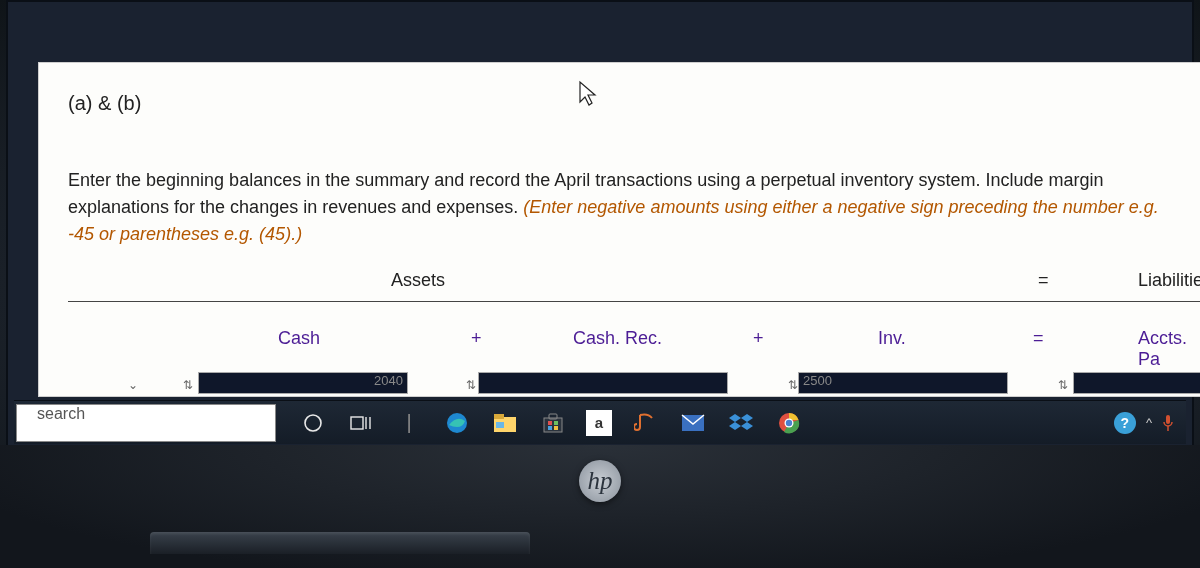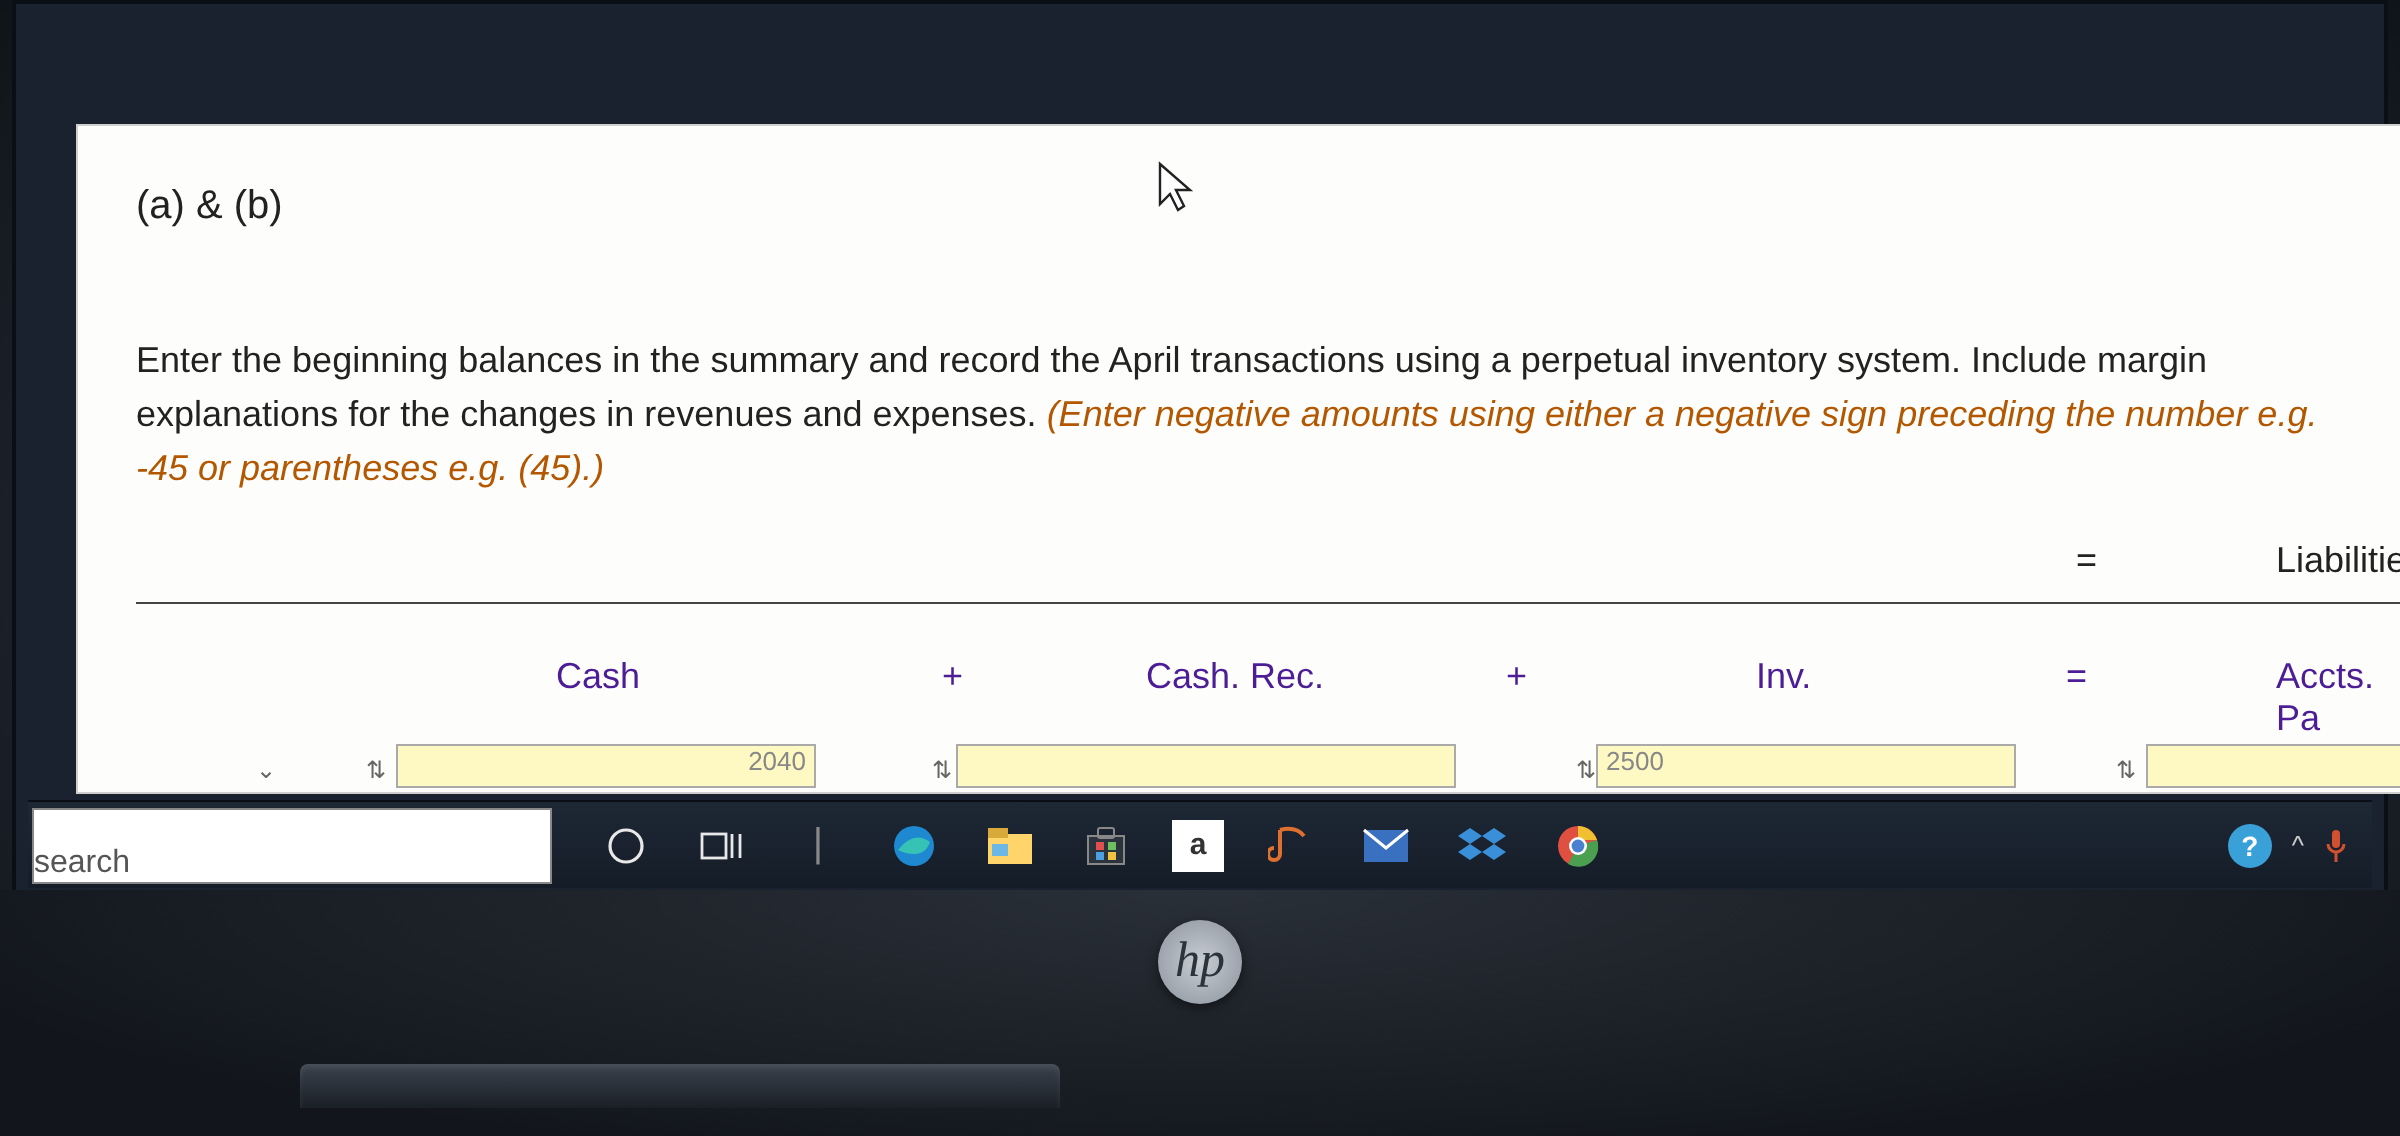--- a/index.html
+++ b/index.html
@@ -96,21 +96,21 @@
 
   .row3 {
     position: relative;
     height: 30px;
     margin-top: 8px;
   }
   .input-box {
     position: absolute;
     top: 0;
     height: 22px;
-    background: #fef9c3;
+    background: #0f172a;
     border: 1px solid #aaa;
     font-size: 13px;
     color: #888;
     padding: 0 4px;
   }
   .val1 { left: 130px; width: 210px; text-align: right; }
   .val2 { left: 410px; width: 250px; }
   .val3 { left: 730px; width: 210px; }
   .val4 { left: 1005px; width: 130px; }
   .caret {
@@ -134,22 +134,22 @@
     border-top: 1px solid #0a0f16;
     display: flex;
     align-items: center;
   }
   .search-box {
     width: 260px;
     height: 38px;
     margin-left: 2px;
     background: #fff;
     display: flex;
-    align-items: flex-end;
-    padding-left: 0;
+    align-items: flex-start;
+    padding-left: 20px;
     font-size: 16px;
     color: #555;
     border: 1px solid #888;
   }
   .tb-icons {
     display: flex;
     align-items: center;
     gap: 18px;
     margin-left: 22px;
   }
@@ -248,20 +248,21 @@
   <div class="content-panel">
     <div class="heading">(a) &amp; (b)</div>
 
     <div class="instructions">
       <span>Enter the beginning balances in the summary and record the April transactions using a perpetual inventory system. Include margin explanations for the changes in revenues and expenses. </span>
       <span class="italic">(Enter negative amounts using either a negative sign preceding the number e.g. -45 or parentheses e.g. (45).)</span>
     </div>
 
     <div class="table-wrap">
       <div class="row1">
+        <div class="assets-header">Assets</div>
         <div class="eq1">=</div>
         <div class="liab-header">Liabilitie</div>
       </div>
 
       <div class="row2">
         <div class="col col-cash">Cash</div>
         <div class="col col-plus1">+</div>
         <div class="col col-ar">Cash. Rec.</div>
         <div class="col col-plus2">+</div>
         <div class="col col-inv">Inv.</div>

